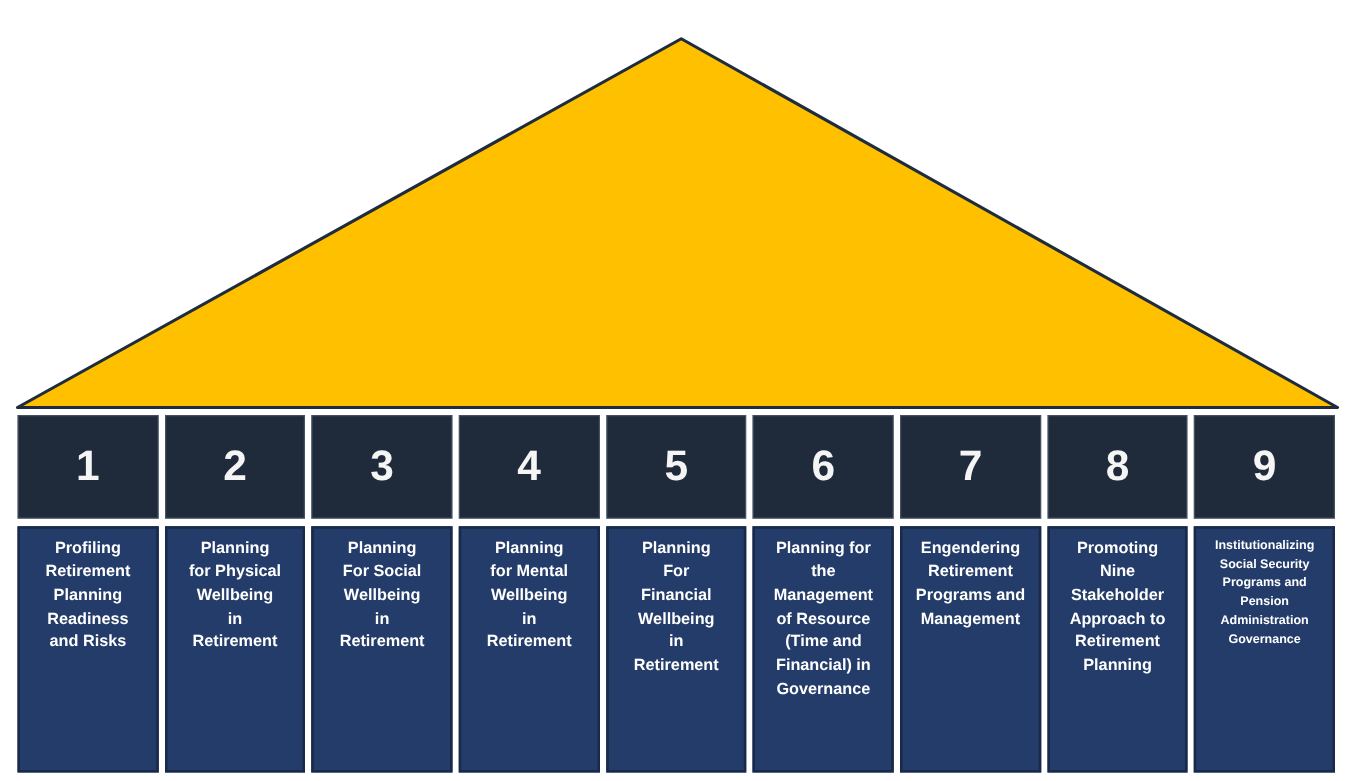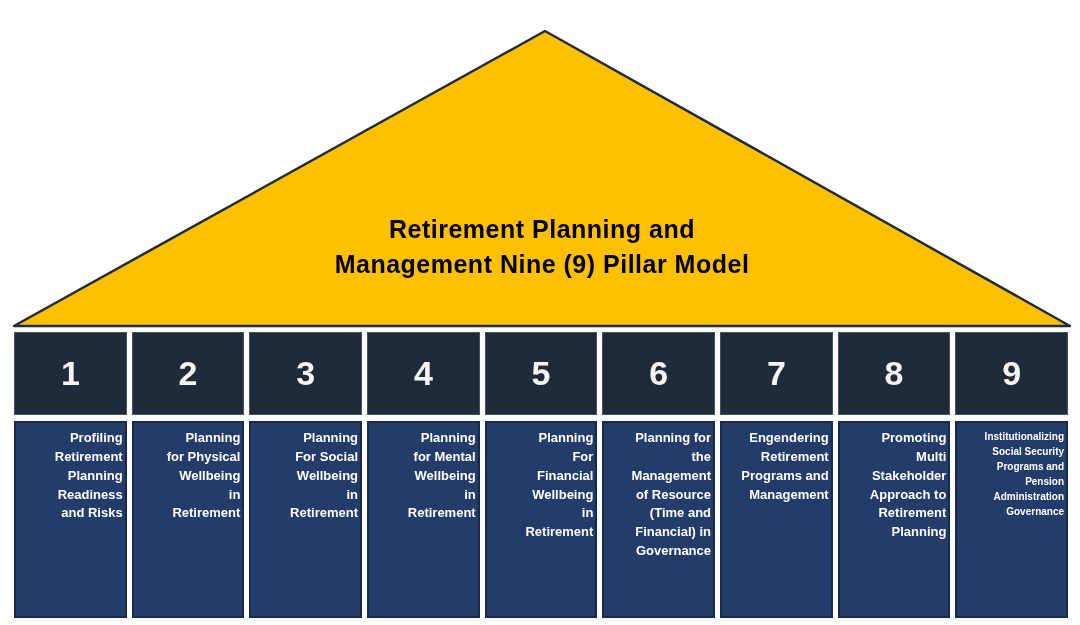--- a/index.html
+++ b/index.html
@@ -67,40 +67,38 @@
   }
   .pillar-body {
     flex: 1;
     background: var(--body-fill, #243C6A);
     border: 2px solid #18294A;
     box-sizing: border-box;
     color: #FFFFFF;
     font-size: 13px;
     font-weight: bold;
     line-height: 1.45;
-    text-align: right;
+    text-align: center;
     padding: 6px 2px 0 2px;
     white-space: pre-line;
   }
   .pillar:nth-child(9) .pillar-body {
     font-size: 10px;
     line-height: 1.5;
   }
 </style>
 </head>
 <body>
 
 <div id="canvas">
 
   <svg id="roof-svg" viewBox="0 0 1080 625" aria-hidden="true">
     <polygon id="roof-polygon" points="545,31 1070,326 14,326" fill="#FFC000" stroke="#1F2C3E" stroke-width="2.5" stroke-linejoin="round"></polygon>
   </svg>
 
-  <div id="roof-title">Retirement Planning and
-Management Nine (9) Pillar Model</div>
 
   <div id="pillar-row">
     <div class="pillar">
       <div class="pillar-number">1</div>
       <div class="pillar-spacer"></div>
       <div class="pillar-body">Profiling
 Retirement
 Planning
 Readiness
 and Risks</div>
@@ -158,21 +156,21 @@
       <div class="pillar-spacer"></div>
       <div class="pillar-body">Engendering
 Retirement
 Programs and
 Management</div>
     </div>
     <div class="pillar">
       <div class="pillar-number">8</div>
       <div class="pillar-spacer"></div>
       <div class="pillar-body">Promoting
-Multi
+Nine
 Stakeholder
 Approach to
 Retirement
 Planning</div>
     </div>
     <div class="pillar">
       <div class="pillar-number">9</div>
       <div class="pillar-spacer"></div>
       <div class="pillar-body">Institutionalizing
 Social Security

